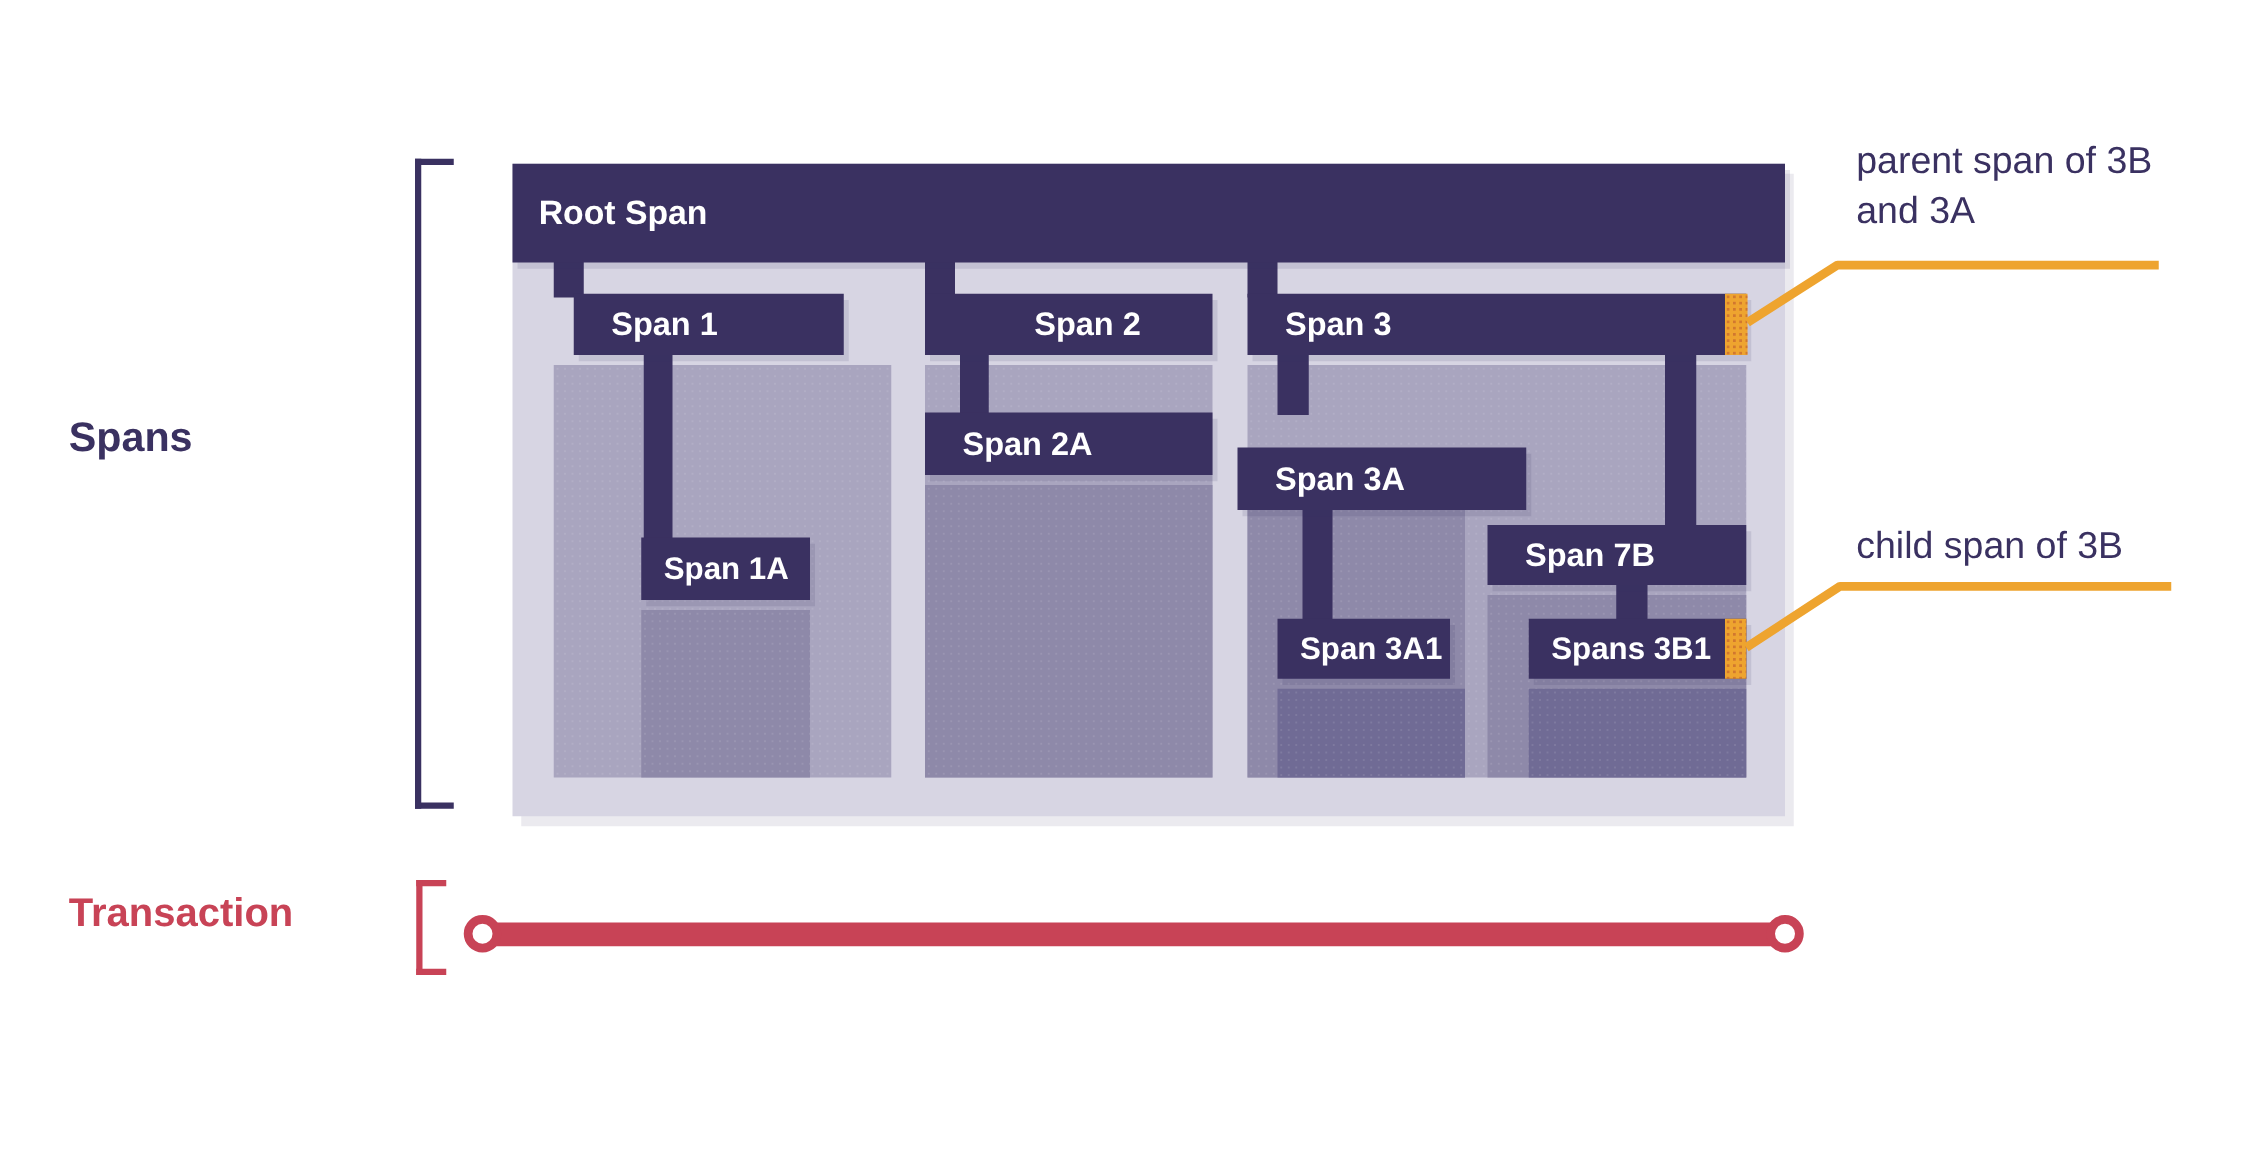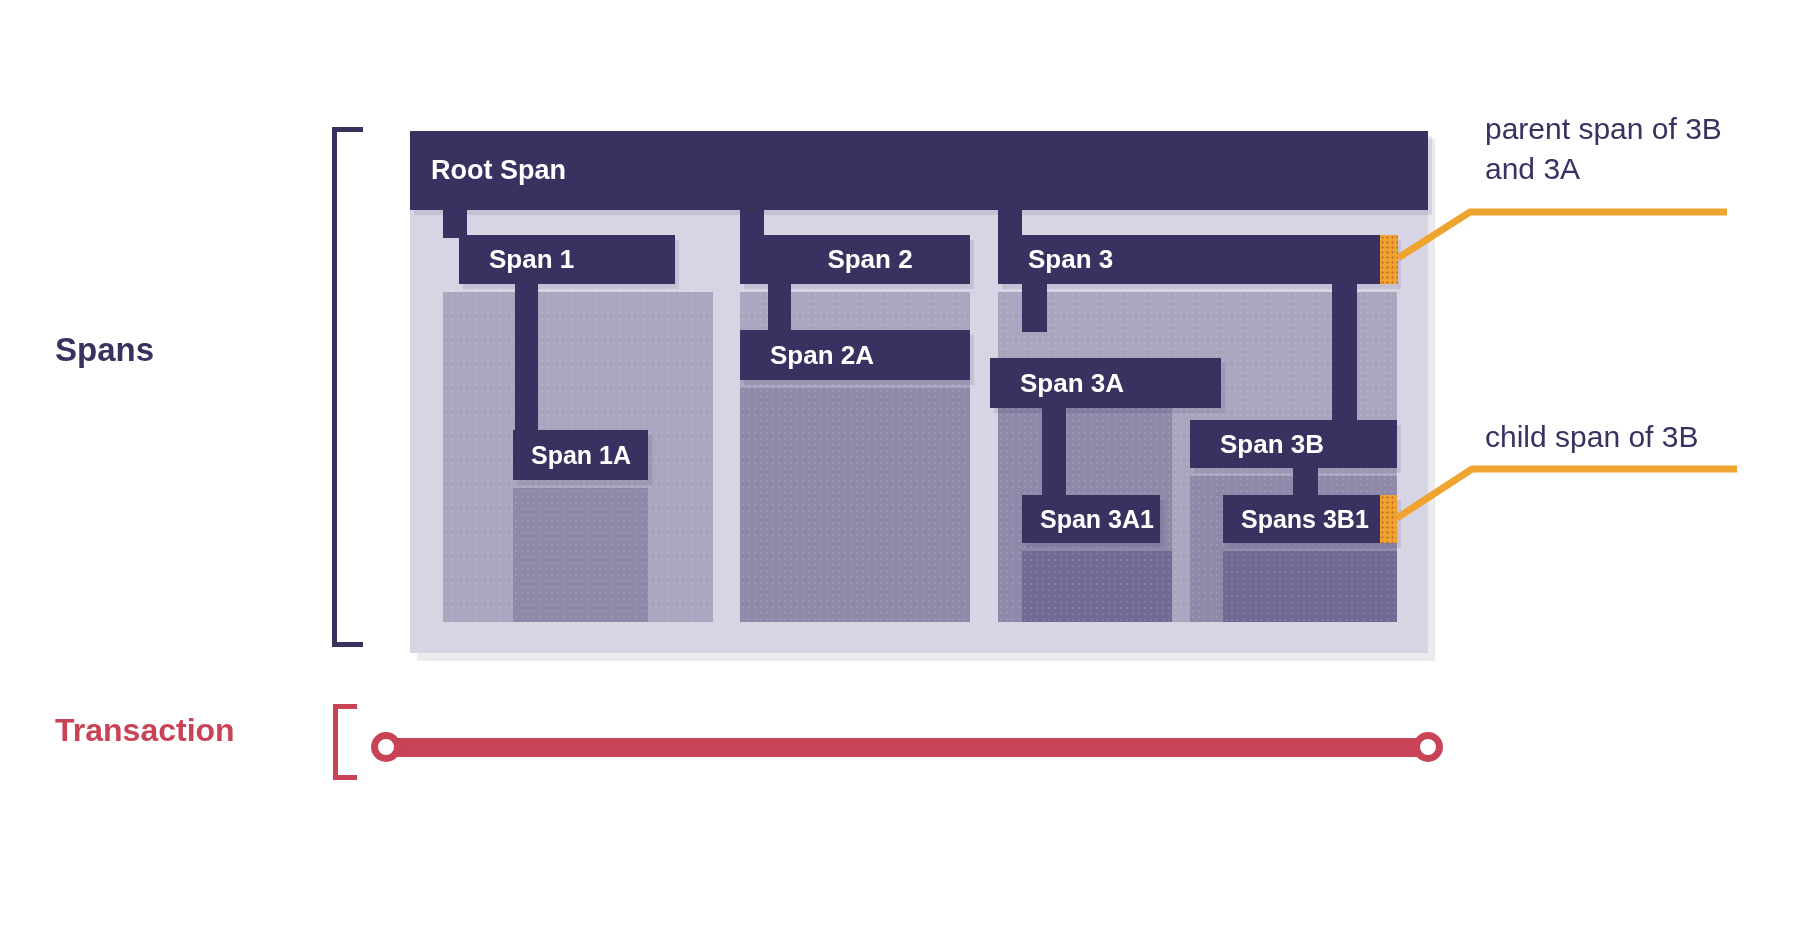--- a/index.html
+++ b/index.html
@@ -119,21 +119,21 @@
   <div class="abs bar" style="left:740px;top:330px;width:230px;height:50px;">
     <span>Span 2A</span>
   </div>
   <div class="abs bar" style="left:990px;top:330px;width:231px;height:50px;margin-top:28px;">
     <span>Span 3A</span>
   </div>
   <div class="abs bar narrow" style="left:513px;top:430px;width:135px;height:50px;font-size:25px;">
     <span>Span 1A</span>
   </div>
   <div class="abs bar" style="left:1190px;top:420px;width:207px;height:48px;">
-    <span>Span 3B</span>
+    <span>Span 7B</span>
   </div>
   <div class="abs bar narrow" style="left:1022px;top:495px;width:138px;height:48px;font-size:25px;align-items:center;">
     <span>Span 3A1</span>
   </div>
   <div class="abs bar narrow" style="left:1223px;top:495px;width:174px;height:48px;font-size:25px;">
     <span>Spans 3B1</span>
   </div>
 
   <div class="abs marker" style="left:1380px;top:235px;width:18px;height:49px;"></div>
   <div class="abs marker" style="left:1380px;top:495px;width:17px;height:48px;"></div>

